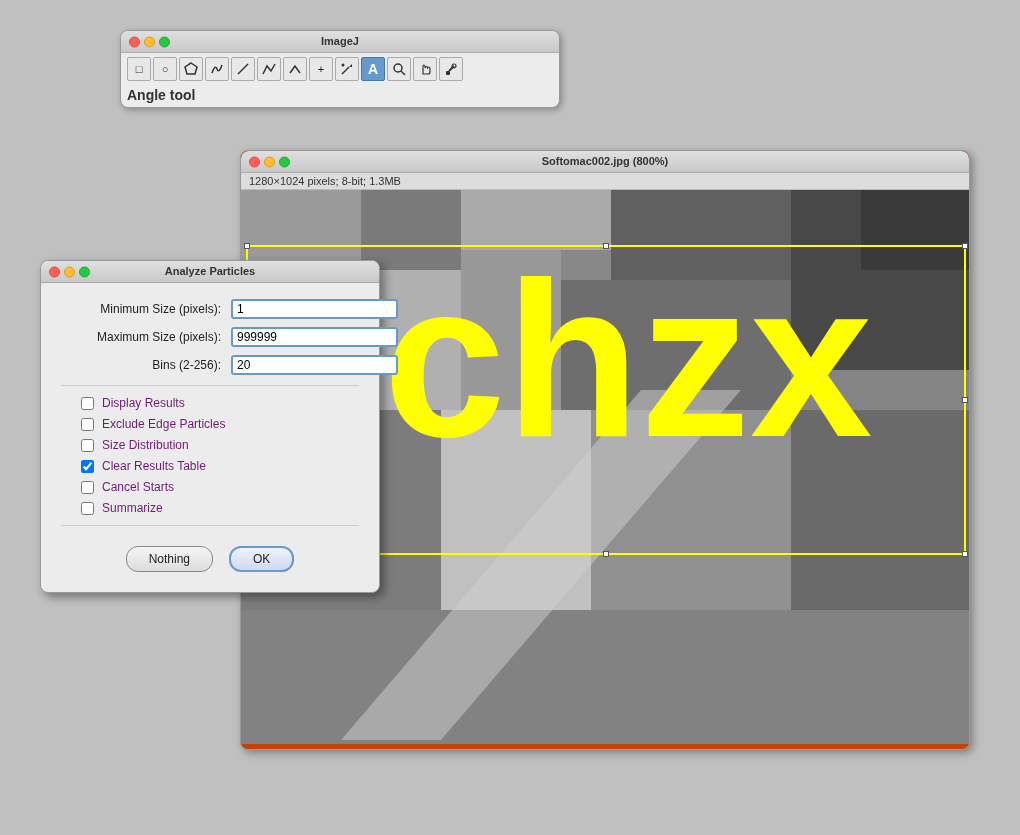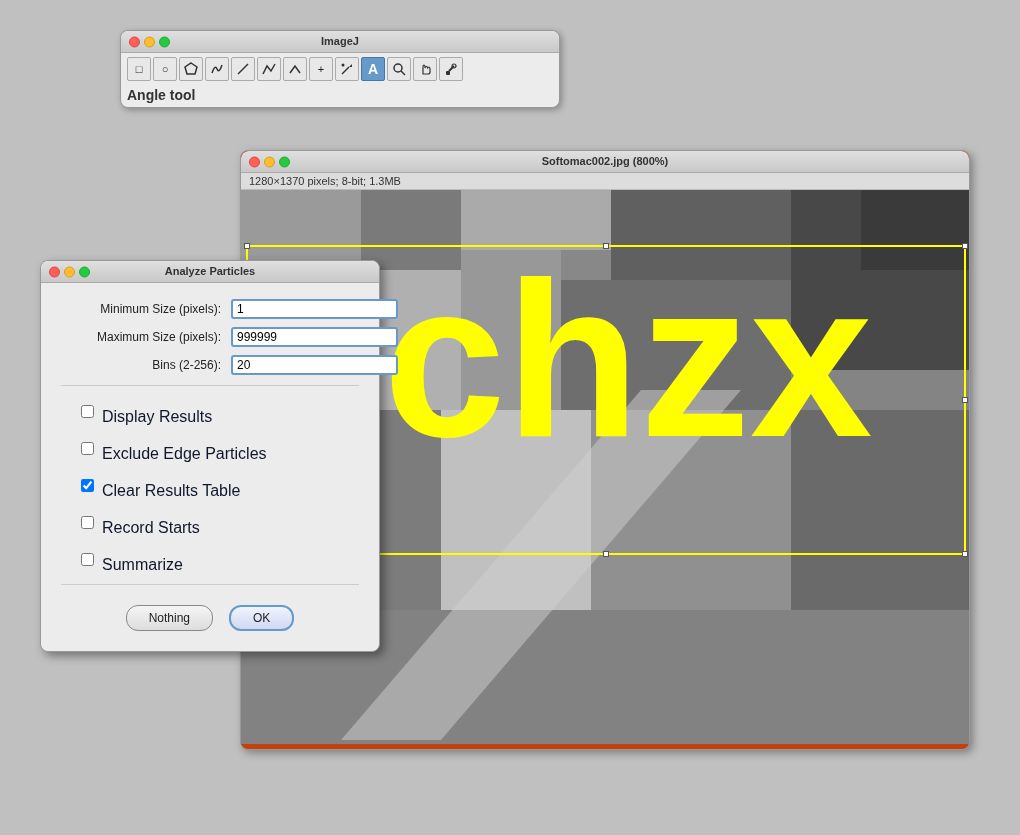--- a/index.html
+++ b/index.html
@@ -243,23 +243,22 @@
       align-items: center;
       margin-bottom: 7px;
       padding-left: 20px;
     }
     .checkbox-row input[type="checkbox"] {
       margin-right: 8px;
       width: 13px;
       height: 13px;
     }
     .checkbox-row label {
-      font-size: 16px;
-      color: #0f172a;
-      margin-top: 12px;
+      font-size: 12px;
+      color: #701a75;
     }
 
     .dialog-buttons {
       display: flex;
       justify-content: center;
       gap: 16px;
       padding: 10px 0 6px 0;
     }
     .dialog-btn {
       padding: 4px 22px;
@@ -349,21 +348,21 @@
 <div class="image-window">
   <div class="window-titlebar">
     <div class="traffic-lights">
       <div class="traffic-light tl-close"></div>
       <div class="traffic-light tl-min"></div>
       <div class="traffic-light tl-max"></div>
     </div>
     <span class="title">Softomac002.jpg (800%)</span>
   </div>
   <div class="image-info-bar">
-    <span>1280×1370 pixels; 8-bit; 1.3MB</span>
+    <span>1280×1024 pixels; 8-bit; 1.3MB</span>
   </div>
   <div class="image-canvas">
 
     <svg class="bg" xmlns="http://www.w3.org/2000/svg">
       <defs>
         <filter id="pixelate">
           <feFlood x="4" y="4" height="1" width="1"></feFlood>
           <feComposite width="8" height="8"></feComposite>
           <feTile result="a"></feTile>
           <feComposite in="SourceGraphic" in2="a" operator="in"></feComposite>
@@ -441,26 +440,30 @@
 
     <div class="checkbox-row">
       <input type="checkbox" id="cb-display-results" style="">
       <label for="cb-display-results">Display Results</label>
     </div>
     <div class="checkbox-row">
       <input type="checkbox" id="cb-exclude-edge" style="">
       <label for="cb-exclude-edge">Exclude Edge Particles</label>
     </div>
     <div class="checkbox-row">
+      <input type="checkbox" id="cb-size-dist" style="">
+      <label for="cb-size-dist">Size Distribution</label>
+    </div>
+    <div class="checkbox-row">
       <input type="checkbox" id="cb-clear-results" checked="" style="">
       <label for="cb-clear-results">Clear Results Table</label>
     </div>
     <div class="checkbox-row">
       <input type="checkbox" id="cb-record-starts" style="">
-      <label for="cb-record-starts">Record Starts</label>
+      <label for="cb-record-starts">Cancel Starts</label>
     </div>
     <div class="checkbox-row">
       <input type="checkbox" id="cb-summarize" style="">
       <label for="cb-summarize">Summarize</label>
     </div>
 
     <div class="separator"></div>
 
     <div class="dialog-buttons">
       <button class="dialog-btn">Nothing</button>

